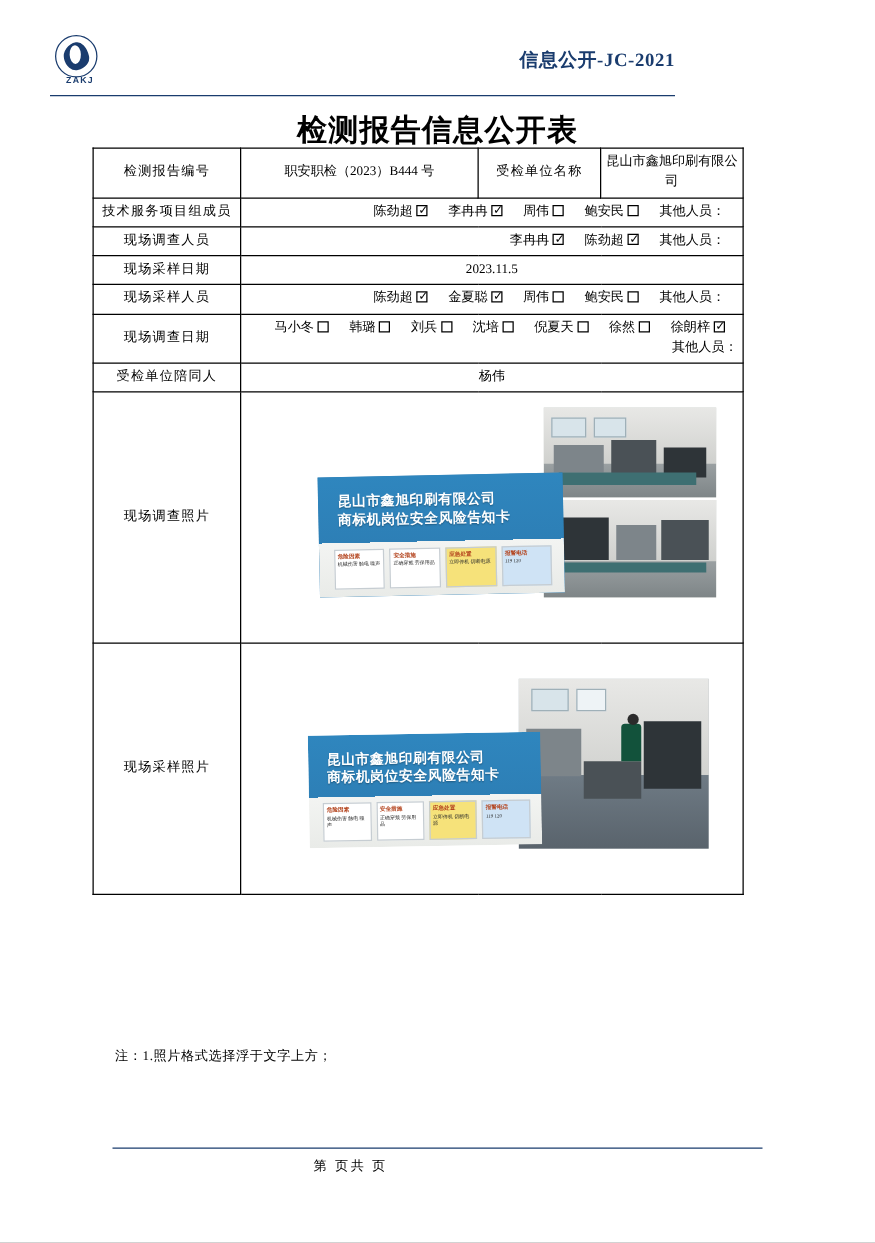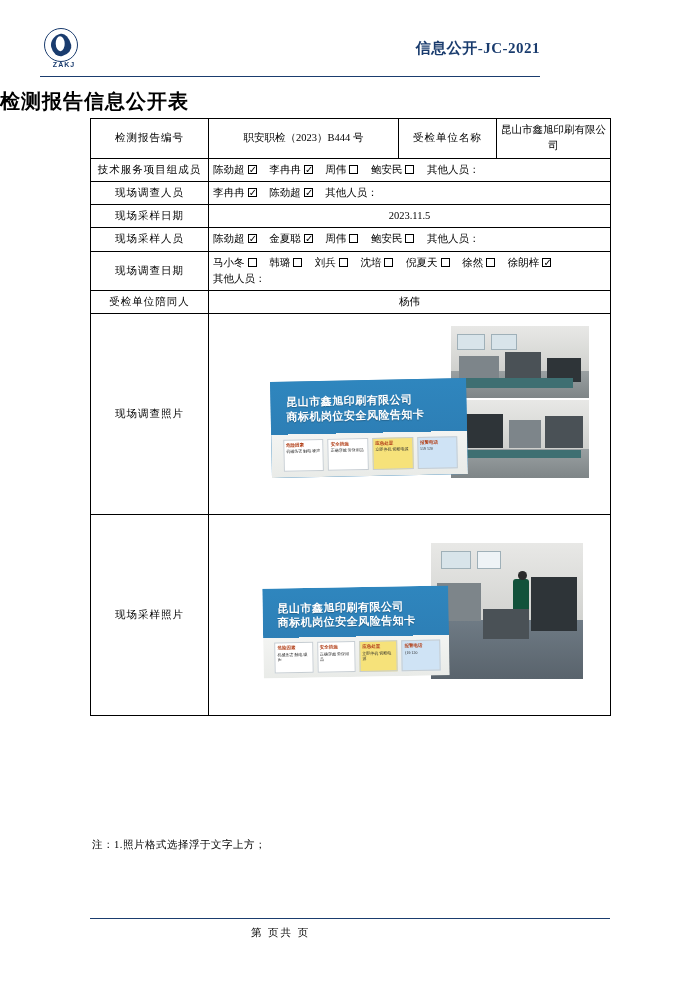--- a/index.html
+++ b/index.html
@@ -114,30 +114,31 @@
     height: 0;
     border-top: 1px solid #1a3c6e;
   }
 
   
   .doc-title {
     position: absolute;
     left: 0;
     top: 88px;
     width: 700px;
-    font-size: 20px;
+    text-align: center;
+    font-size: 24px;
     font-weight: bold;
     color: #000;
     letter-spacing: 1px;
   }
 
   
   table.main {
     position: absolute;
-    left: 90px;
+    left: 74px;
     top: 118px;
     width: 520px;
     border-collapse: collapse;
     table-layout: fixed;
   }
   table.main td {
     border: 0.8px solid #000;
     font-size: 10.5px;
     padding: 3px 4px;
     vertical-align: middle;
@@ -146,22 +147,23 @@
   }
   td.lbl {
     text-align: center;
     letter-spacing: 1px;
     white-space: nowrap;
   }
   td.ctr {
     text-align: center;
   }
   td.lft {
-    text-align: left;
+    text-align: right;
     padding-left: 6px;
+    font-family: Liberation Mono, monospace;
   }
   .member {
     display: inline-block;
     margin-right: 10px;
     white-space: nowrap;
   }
   .member .nm { margin-right: 3px; }
   .cb {
     display: inline-block;
     width: 9px;

